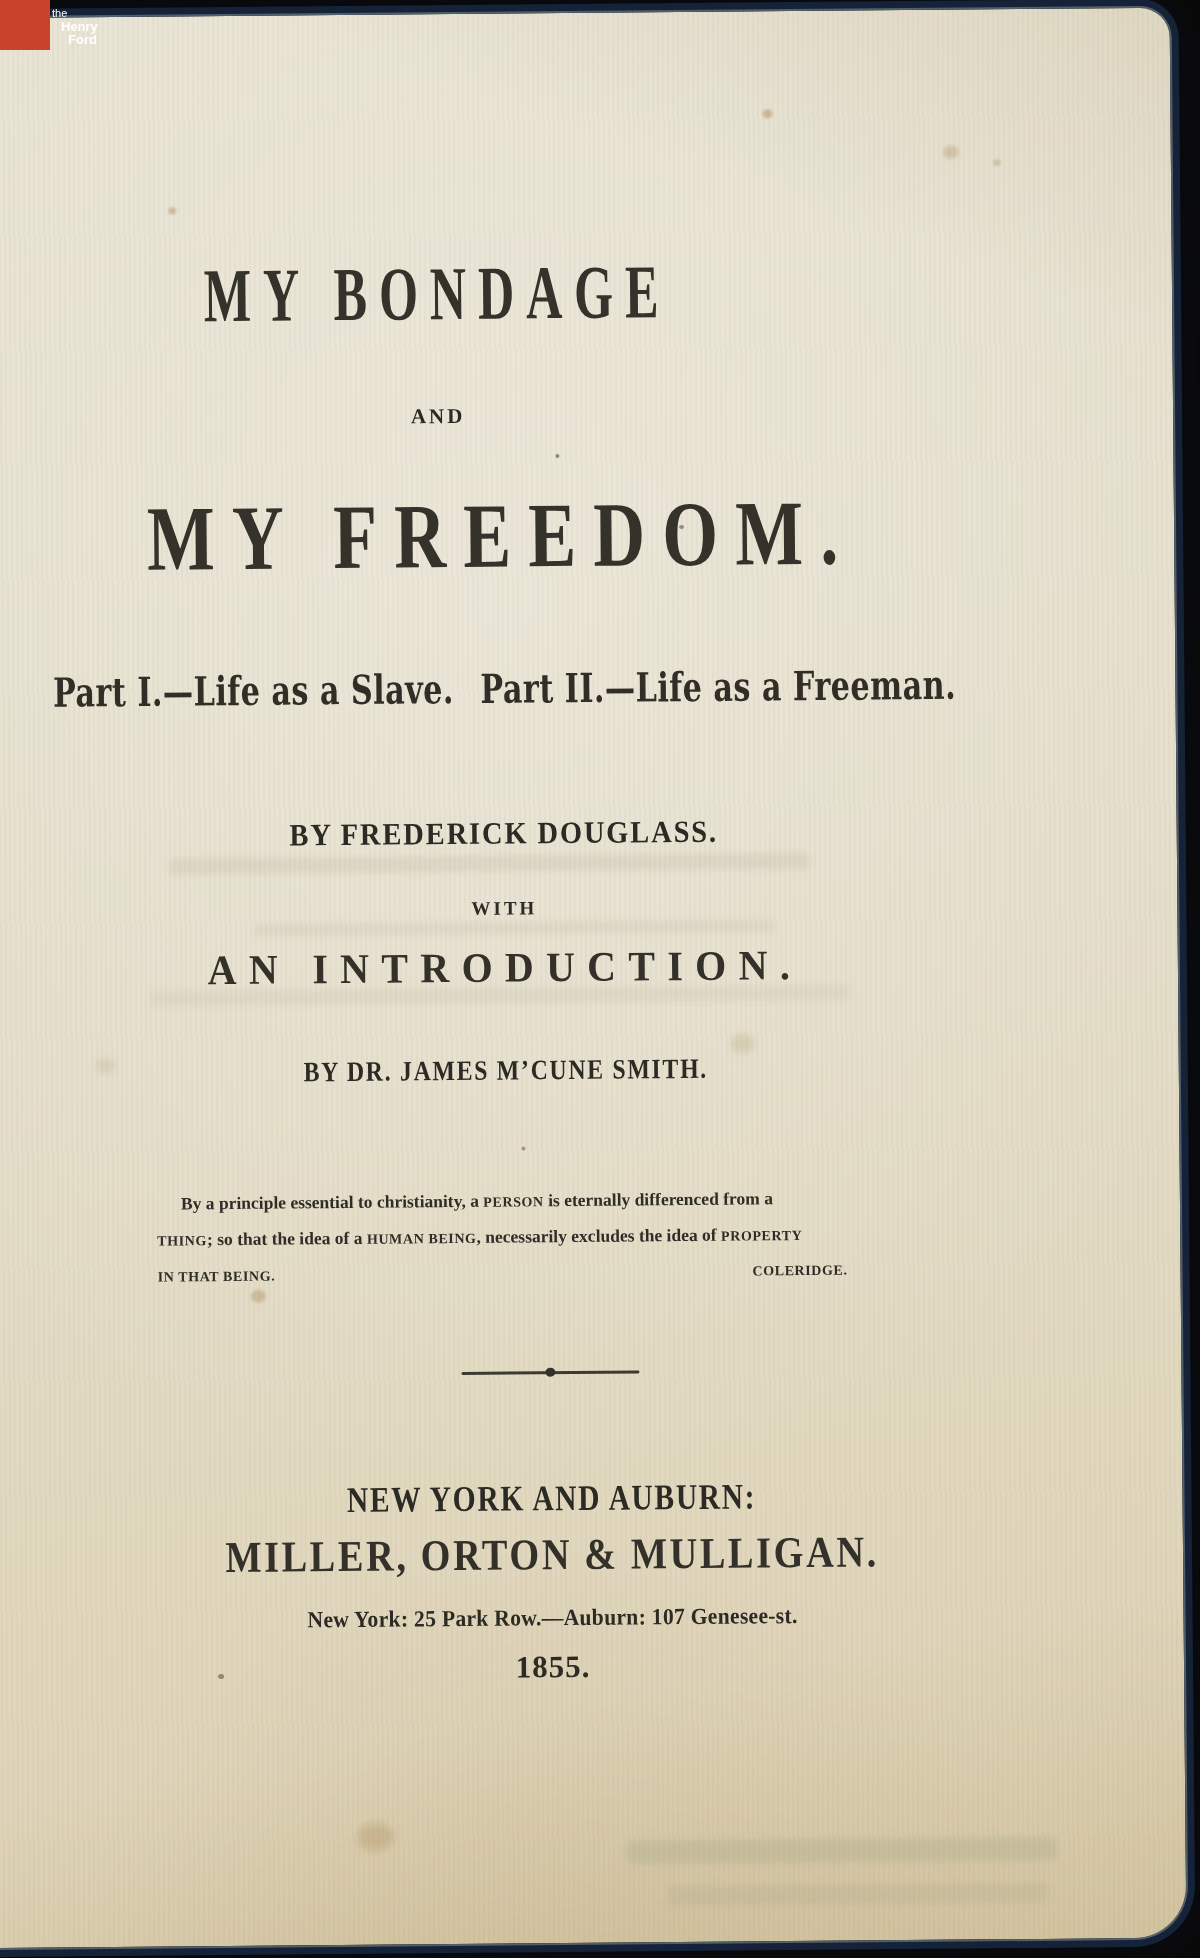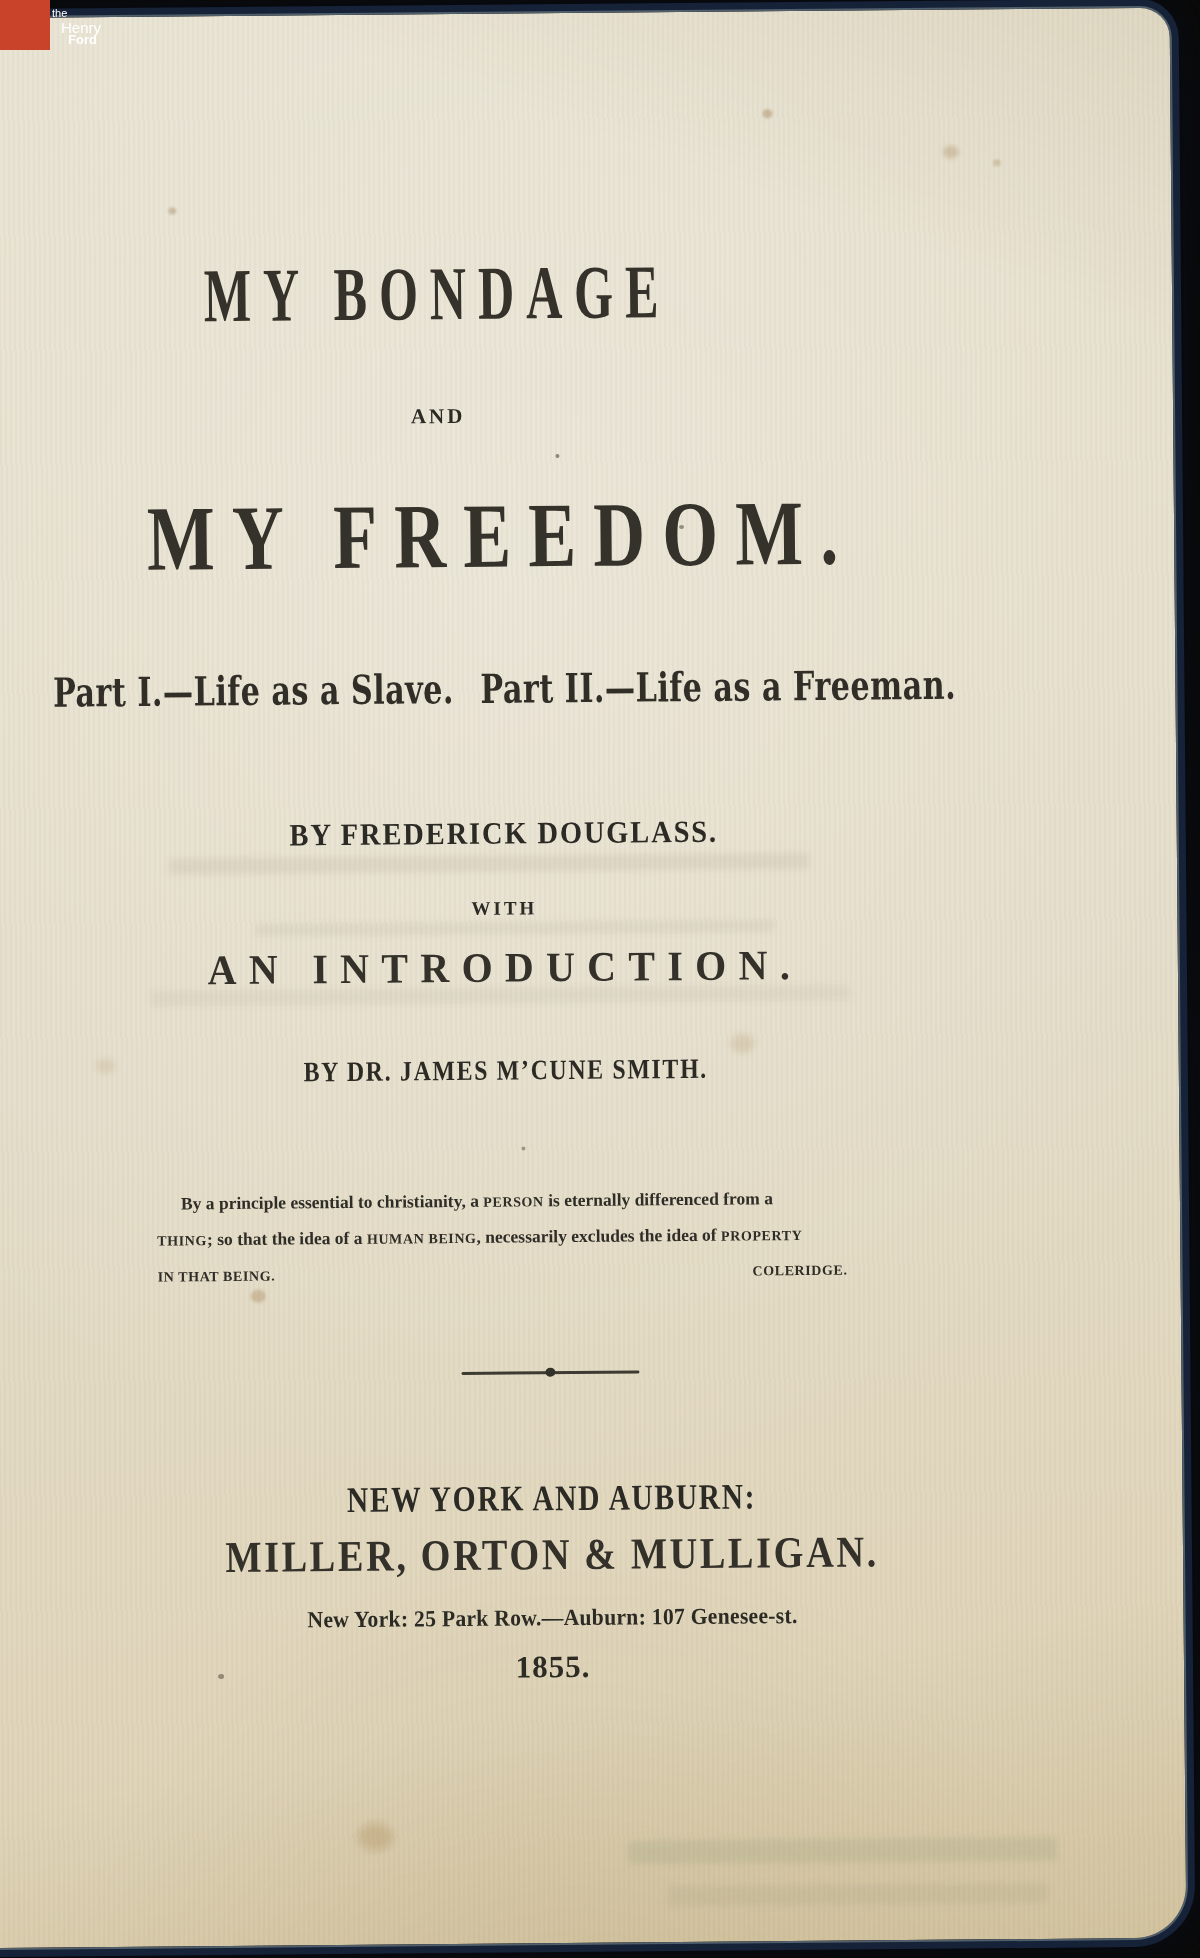--- a/index.html
+++ b/index.html
@@ -82,21 +82,21 @@
   
   .stain{position:absolute;border-radius:50%;pointer-events:none;}
   .ghost{position:absolute;filter:blur(3px);border-radius:4px;pointer-events:none;}
 
   
   .logo{position:absolute;left:0;top:0;width:50px;height:50px;z-index:10;
         background:var(--logo-red,#c8432a);font-family:"Liberation Sans","DejaVu Sans",sans-serif;
         color:var(--logo-text,#ffffff);}
   .logo span{position:absolute;line-height:1;padding-left:44px;}
   .logo .the{left:8px;top:8px;font-size:11px;font-weight:400;}
-  .logo .henry{left:17px;top:20px;font-size:15px;font-weight:400;}
+  .logo .henry{left:17px;top:20px;font-size:13px;font-weight:700;}
   .logo .ford{left:24px;top:33px;font-size:13px;font-weight:700;}
 </style>
 </head>
 <body>
 
 <div id="screen">
 
   <div class="paper">
     <div class="column">
 

